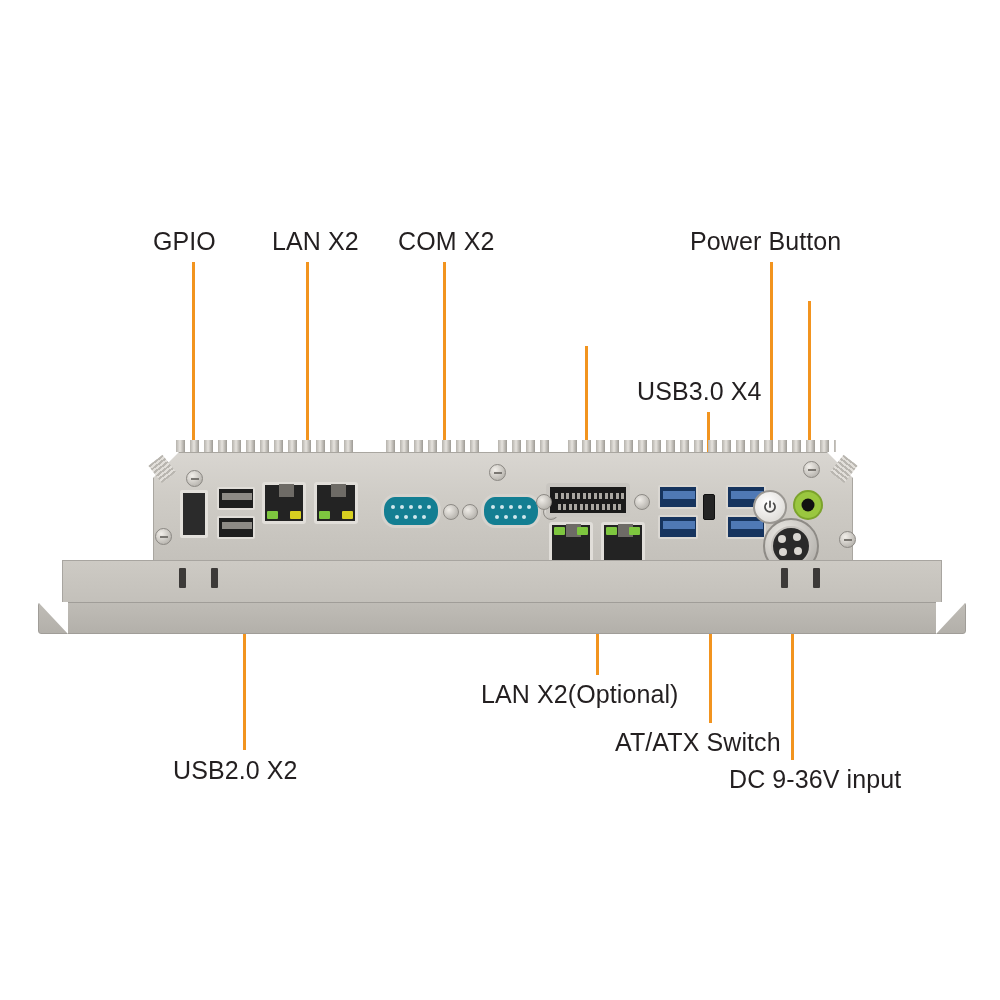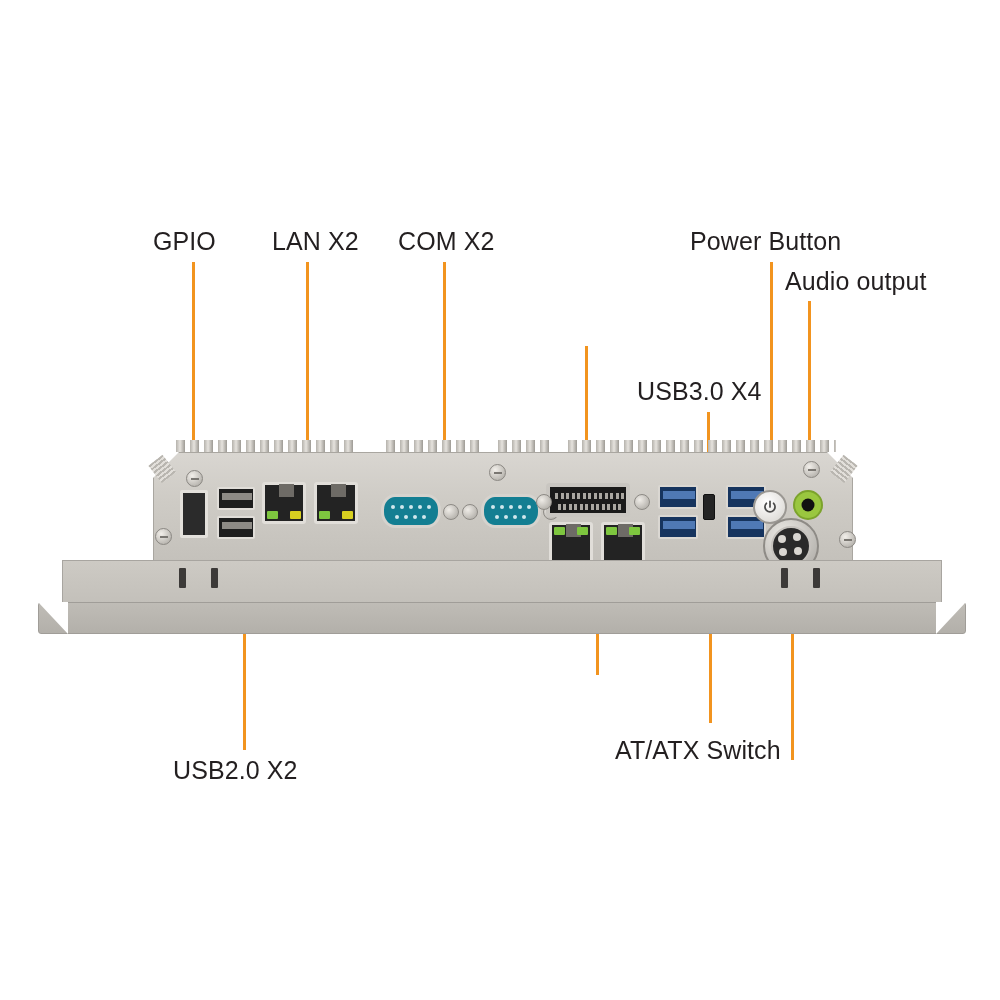--- a/index.html
+++ b/index.html
@@ -126,25 +126,26 @@
 </style>
 </head>
 <body>
 
 <div id="stage">
 
   <div class="label" style="left:153px;top:226px;">GPIO</div>
   <div class="label" style="left:272px;top:226px;">LAN X2</div>
   <div class="label" style="left:398px;top:226px;">COM X2</div>
   <div class="label" style="left:690px;top:226px;">Power Button</div>
-  <div class="label" style="left:785px;top:266px;">Audio output</div>
   <div class="label" style="left:637px;top:376px;">USB3.0 X4</div>
 
   <div class="label" style="left:173px;top:755px;">USB2.0 X2</div>
-  <div class="label" style="left:615px;top:727px;margin-top:8px;">AT/ATX Switch</div>
+  <div class="label" style="left:481px;top:679px;">LAN X2(Optional)</div>
+  <div class="label" style="left:615px;top:727px;">AT/ATX Switch</div>
+  <div class="label" style="left:729px;top:764px;">DC 9-36V input</div>
 
   <div class="lead v" style="left:192px;top:262px;height:238px;"></div>
 
   <div class="lead v" style="left:306px;top:262px;height:209px;"></div>
   <div class="lead h" style="left:281px;top:471px;width:77px;"></div>
   <div class="lead v" style="left:281px;top:471px;height:33px;"></div>
   <div class="lead v" style="left:356px;top:471px;height:33px;"></div>
 
   <div class="lead v" style="left:443px;top:262px;height:211px;"></div>
   <div class="lead h" style="left:404px;top:473px;width:103px;"></div>

